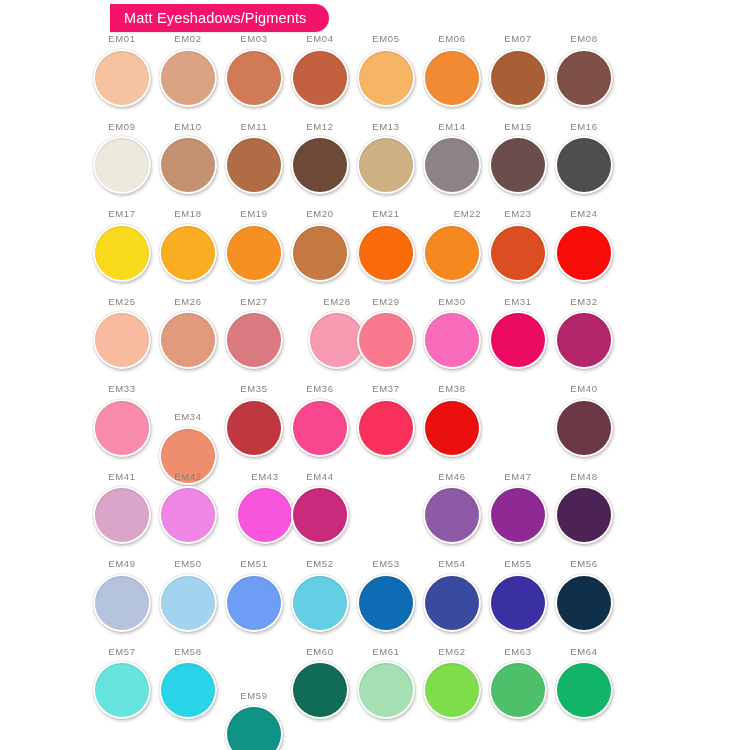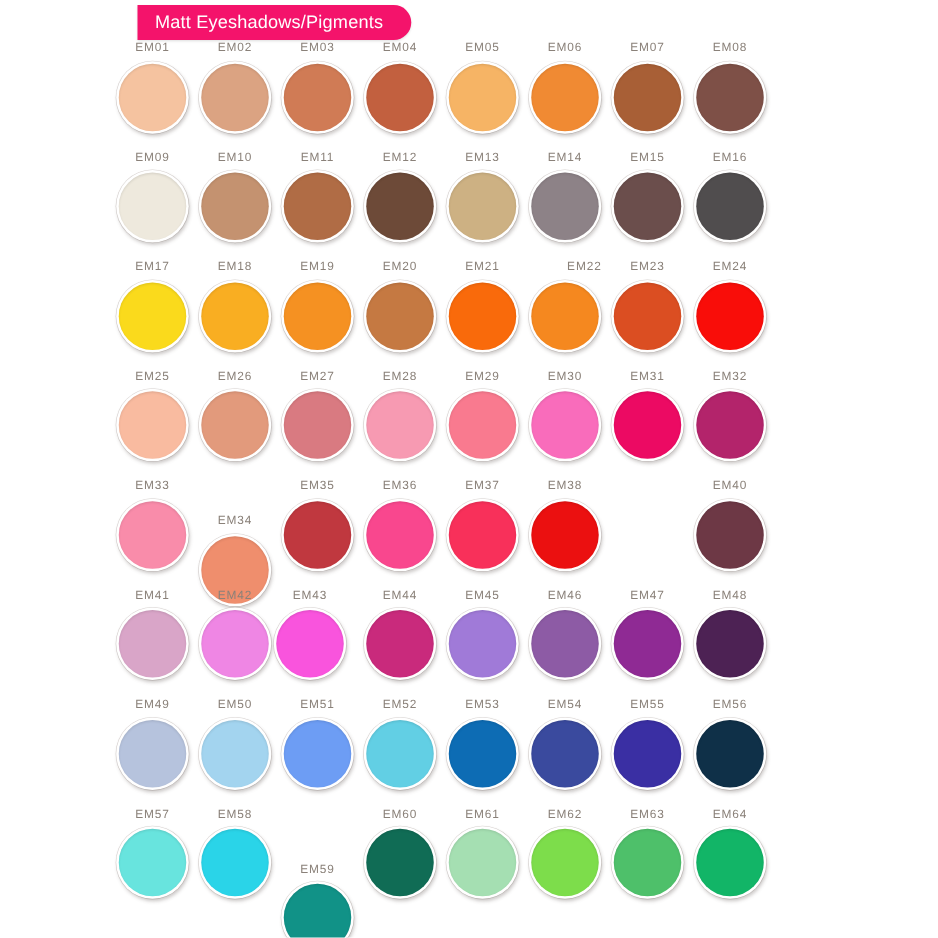--- a/index.html
+++ b/index.html
@@ -266,21 +266,21 @@
           <div class="swatch-pan">
             <div class="swatch-color" style="background: rgb(226, 154, 124);"></div>
           </div>
         </div>
         <div class="swatch-cell" style="left: 223px;">
           <div class="swatch-label" style="color: rgb(138, 129, 121);">EM27</div>
           <div class="swatch-pan">
             <div class="swatch-color" style="background: rgb(217, 122, 129);"></div>
           </div>
         </div>
-        <div class="swatch-cell" style="left: 289px;">
+        <div class="swatch-cell" style="left: 306px;">
           <div class="swatch-label" style="color: rgb(138, 129, 121);">EM28</div>
           <div class="swatch-pan">
             <div class="swatch-color" style="background: rgb(247, 154, 178);"></div>
           </div>
         </div>
         <div class="swatch-cell" style="left: 355px;">
           <div class="swatch-label" style="color: rgb(138, 129, 121);">EM29</div>
           <div class="swatch-pan">
             <div class="swatch-color" style="background: rgb(249, 122, 143);"></div>
           </div>
@@ -354,36 +354,30 @@
           <div class="swatch-pan">
             <div class="swatch-color" style="background: rgb(217, 165, 200);"></div>
           </div>
         </div>
         <div class="swatch-cell" style="left: 157px;">
           <div class="swatch-label" style="color: rgb(138, 129, 121);">EM42</div>
           <div class="swatch-pan">
             <div class="swatch-color" style="background: rgb(239, 134, 228);"></div>
           </div>
         </div>
-        <div class="swatch-cell" style="left: 217px;">
+        <div class="swatch-cell" style="left: 234px;">
           <div class="swatch-label" style="color: rgb(138, 129, 121);">EM43</div>
           <div class="swatch-pan">
             <div class="swatch-color" style="background: rgb(249, 84, 221);"></div>
           </div>
         </div>
         <div class="swatch-cell" style="left: 289px;">
           <div class="swatch-label" style="color: rgb(138, 129, 121);">EM44</div>
           <div class="swatch-pan">
             <div class="swatch-color" style="background: rgb(201, 42, 124);"></div>
-          </div>
-        </div>
-        <div class="swatch-cell" style="left: 355px;">
-          <div class="swatch-label" style="color: rgb(138, 129, 121);">EM45</div>
-          <div class="swatch-pan">
-            <div class="swatch-color" style="background: rgb(160, 122, 216);"></div>
           </div>
         </div>
         <div class="swatch-cell" style="left: 421px;">
           <div class="swatch-label" style="color: rgb(138, 129, 121);">EM46</div>
           <div class="swatch-pan">
             <div class="swatch-color" style="background: rgb(141, 91, 165);"></div>
           </div>
         </div>
         <div class="swatch-cell" style="left: 487px;">
           <div class="swatch-label" style="color: rgb(138, 129, 121);">EM47</div>

